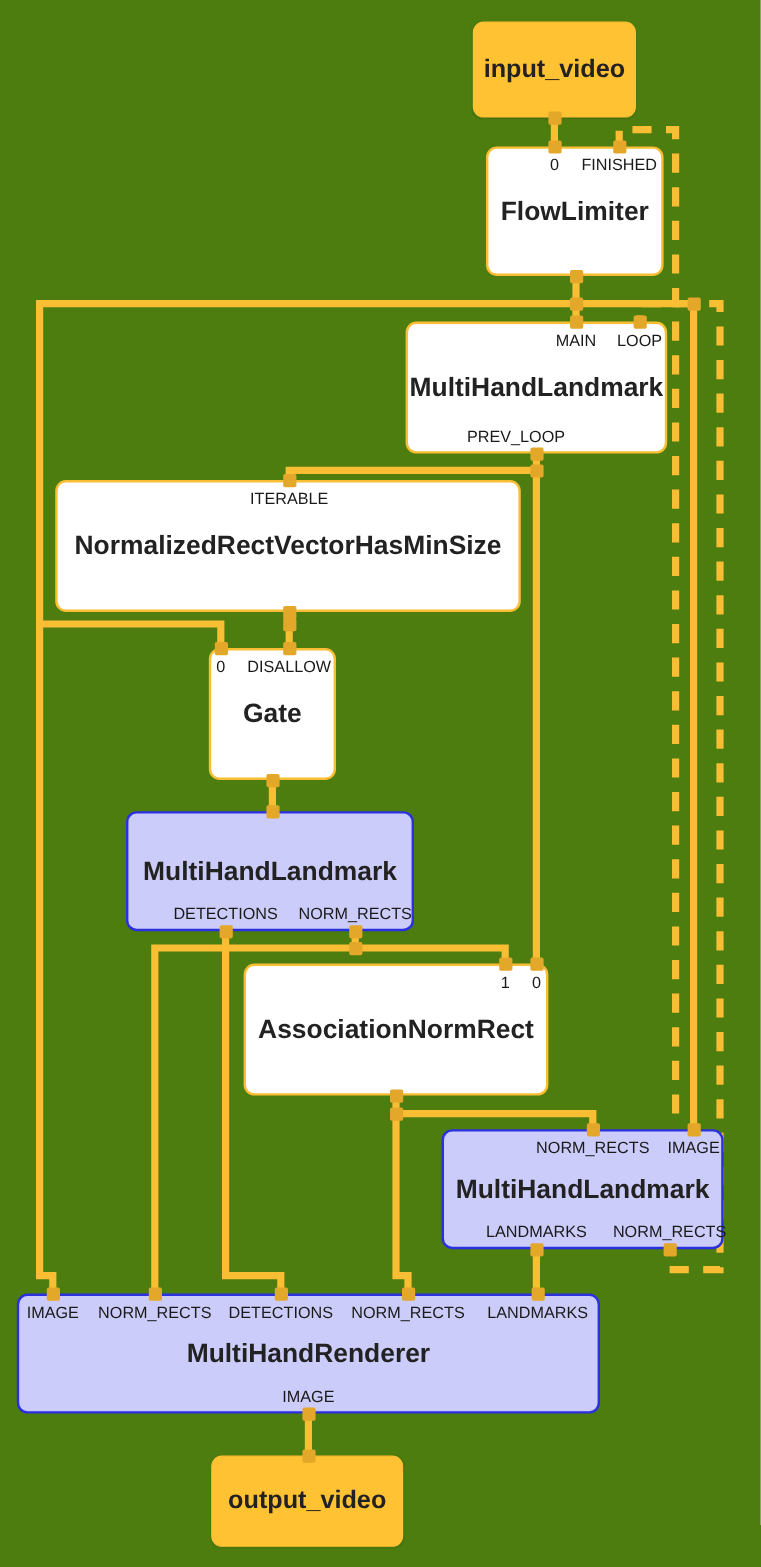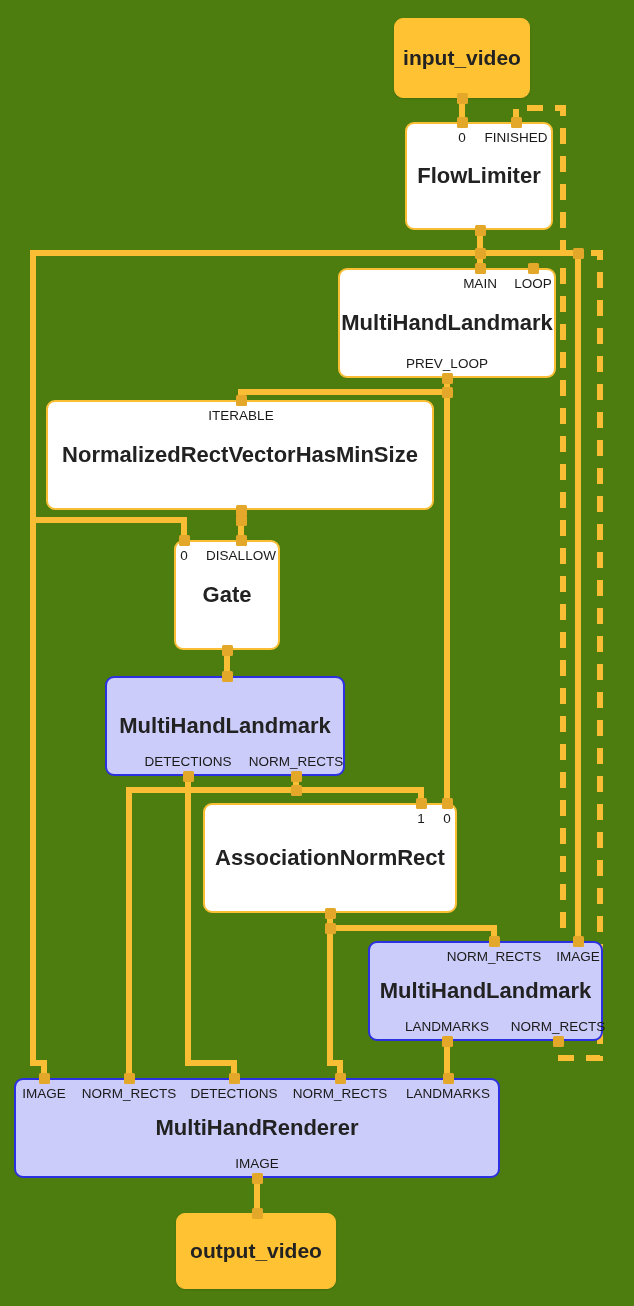--- a/index.html
+++ b/index.html
@@ -111,21 +111,21 @@
       <div class="port-label" style="left: 516px; top: 131px; transform: translateX(-50%);">FINISHED</div>
       <div class="port-dot" style="left: 510.5px; top: 116.5px;"></div>
       <div class="port-dot" style="left: 474.5px; top: 224.5px;"></div>
       <div class="node node-calc" style="left: 338px; top: 268px; width: 218px; height: 110px;">
         <div class="node-title">MultiHandLandmark</div>
       </div>
       <div class="port-label" style="left: 480px; top: 277px; transform: translateX(-50%);">MAIN</div>
       <div class="port-dot" style="left: 474.5px; top: 262.5px;"></div>
       <div class="port-label" style="left: 533px; top: 277px; transform: translateX(-50%);">LOOP</div>
       <div class="port-dot" style="left: 527.5px; top: 262.5px;"></div>
-      <div class="port-label" style="left: 447px; top: 357px; transform: translateX(-50%); text-align: center;">PREV_LOOP</div>
+      <div class="port-label" style="left: 430px; top: 357px; transform: translateX(-50%); text-align: center;">PREV_LOOP</div>
       <div class="port-dot" style="left: 441.5px; top: 372.5px;"></div>
       <div class="node node-calc" style="left: 46px; top: 400px; width: 388px; height: 110px;">
         <div class="node-title">NormalizedRectVectorHasMinSize</div>
       </div>
       <div class="port-label" style="left: 241px; top: 409px; transform: translateX(-50%);">ITERABLE</div>
       <div class="port-dot" style="left: 235.5px; top: 394.5px;"></div>
       <div class="port-dot" style="left: 235.5px; top: 504.5px;"></div>
       <div class="node node-calc" style="left: 174px; top: 540px; width: 106px; height: 110px;">
         <div class="node-title">Gate</div>
       </div>

